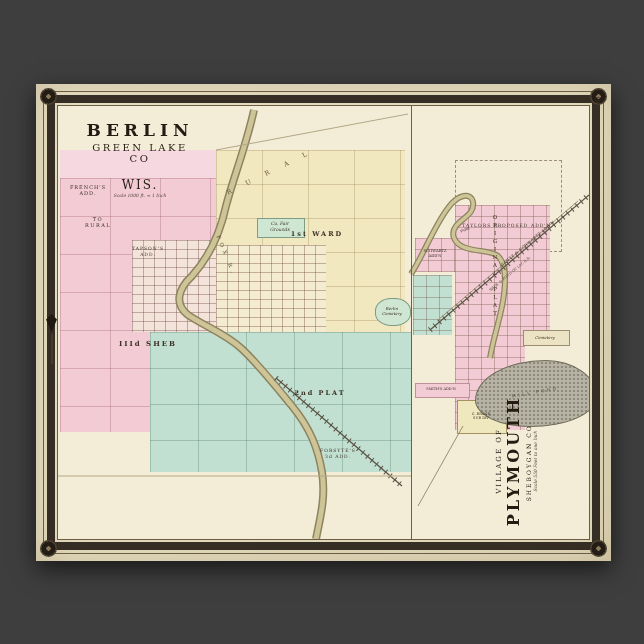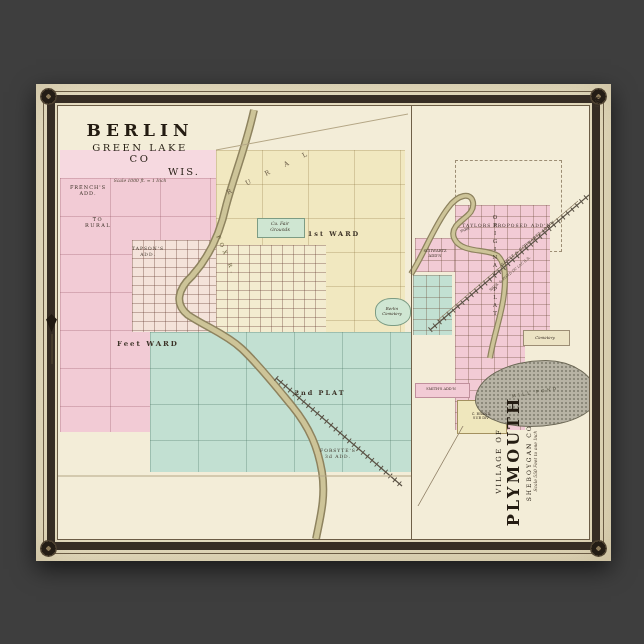--- a/index.html
+++ b/index.html
@@ -103,43 +103,43 @@
         <line x1="380" y1="214" x2="520" y2="95" stroke="#9c8d74" stroke-width="1"></line>
         <line x1="360" y1="400" x2="405" y2="320" stroke="#9c8d74" stroke-width="1"></line>
         <line x1="0" y1="370" x2="353" y2="370" stroke="#b4a685" stroke-width="1"></line>
       </svg>
 
       <div class="divider"></div>
 
       <div class="title-box" style="left:22px;top:14px;width:120px;">
         <div style="font-size:17px;font-weight:bold;letter-spacing:5px;">BERLIN</div>
         <div style="font-size:10px;letter-spacing:2.5px;margin-top:2px;">GREEN LAKE CO</div>
-        <div style="font-size:10px;letter-spacing:2px;margin-top:2px;text-align:right;">WIS.</div>
+        <div style="font-size:12px;letter-spacing:2px;margin-top:14px;">WIS.</div>
         <div class="ital" style="font-size:4.5px;margin-top:1px;color:#55483a;">Scale 1000 ft. = 1 Inch</div>
       </div>
 
       <div class="lbl" style="left:30px;top:84px;font-size:5px;letter-spacing:1px;">
         <div>FRENCH'S</div>
         <div>ADD.</div>
       </div>
       <div class="lbl" style="left:40px;top:116px;font-size:5px;letter-spacing:1.5px;">
         <div>TO</div>
         <div>RURAL</div>
       </div>
       <div class="lbl" style="left:212px;top:66px;font-size:6.5px;letter-spacing:7px;color:#6e5f4a;transform:translate(-50%,-50%) rotate(-26deg);">R U R A L</div>
       <div class="lbl" style="left:90px;top:146px;font-size:4.5px;letter-spacing:1px;">
         <div>TAPSON'S</div>
         <div>ADD.</div>
       </div>
       <div class="lbl ital" style="left:222px;top:121px;font-size:4.5px;">
         <div>Co. Fair</div>
         <div>Grounds</div>
       </div>
-      <div class="lbl" style="left:276px;top:128px;font-size:6.5px;letter-spacing:2px;font-weight:bold;">1st WARD</div>
-      <div class="lbl" style="left:90px;top:238px;font-size:7px;letter-spacing:2px;font-weight:bold;">Feet WARD</div>
+      <div class="lbl" style="left:259px;top:128px;font-size:6.5px;letter-spacing:2px;font-weight:bold;">1st WARD</div>
+      <div class="lbl" style="left:90px;top:238px;font-size:7px;letter-spacing:2px;font-weight:bold;">IIId SHEB</div>
       <div class="lbl" style="left:262px;top:287px;font-size:6.5px;letter-spacing:2px;font-weight:bold;">2nd PLAT</div>
       <div class="lbl ital" style="left:334px;top:205px;font-size:4px;">
         <div>Berlin</div>
         <div>Cemetery</div>
       </div>
       <div class="lbl" style="left:280px;top:348px;font-size:4.5px;letter-spacing:1px;">
         <div>FORSYTE'S</div>
         <div>3d ADD.</div>
       </div>
       <div class="lbl" style="left:168px;top:150px;font-size:5.5px;letter-spacing:4px;color:#5e5430;transform:translate(-50%,-50%) rotate(68deg);">FOX R.</div>

